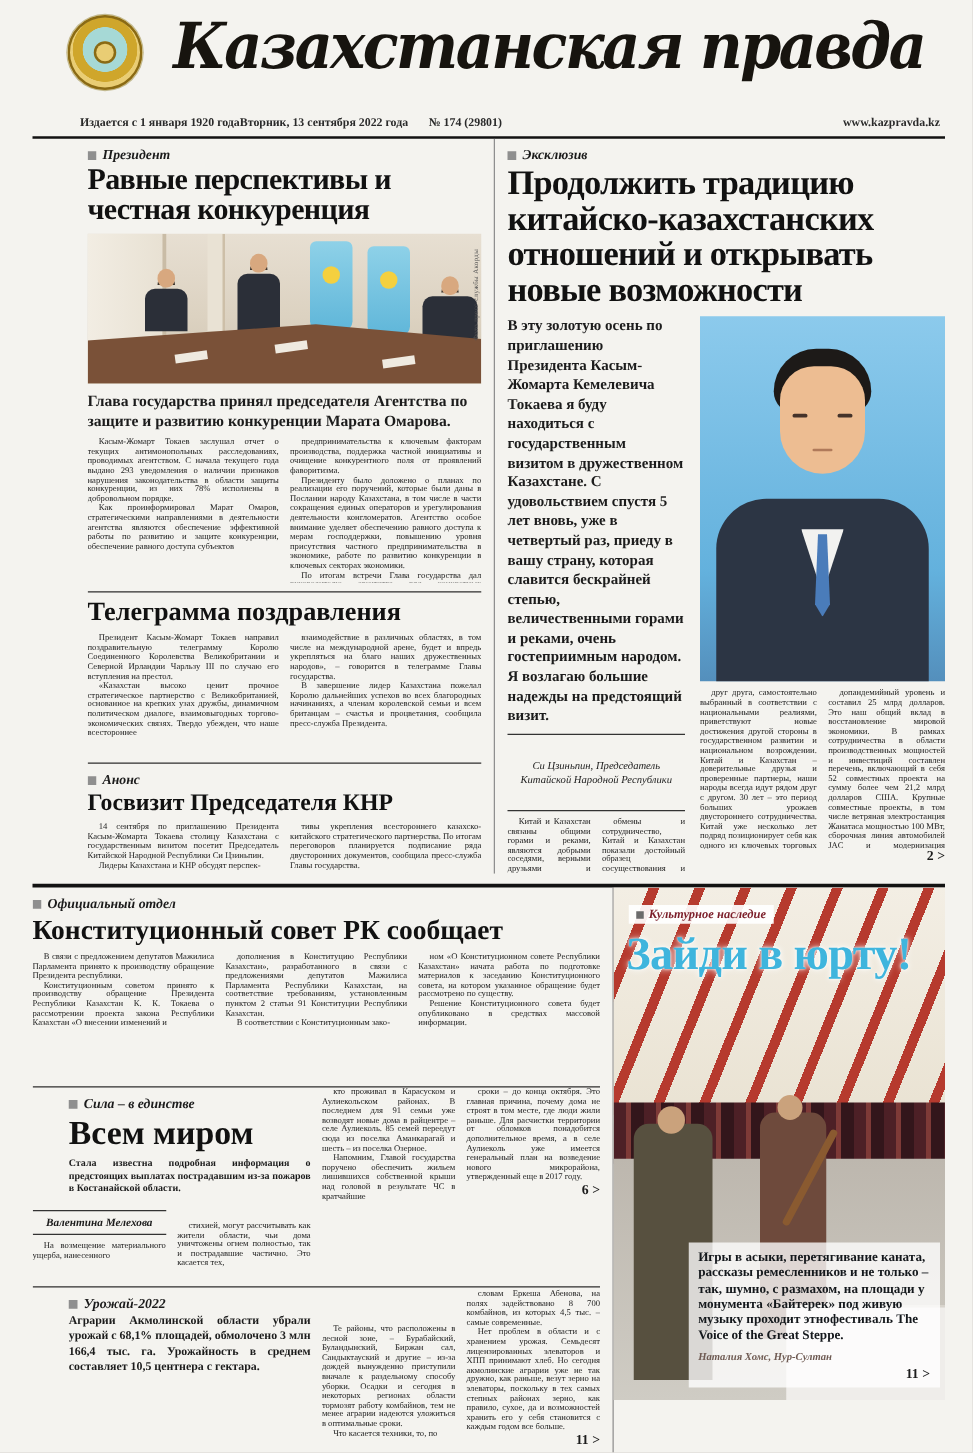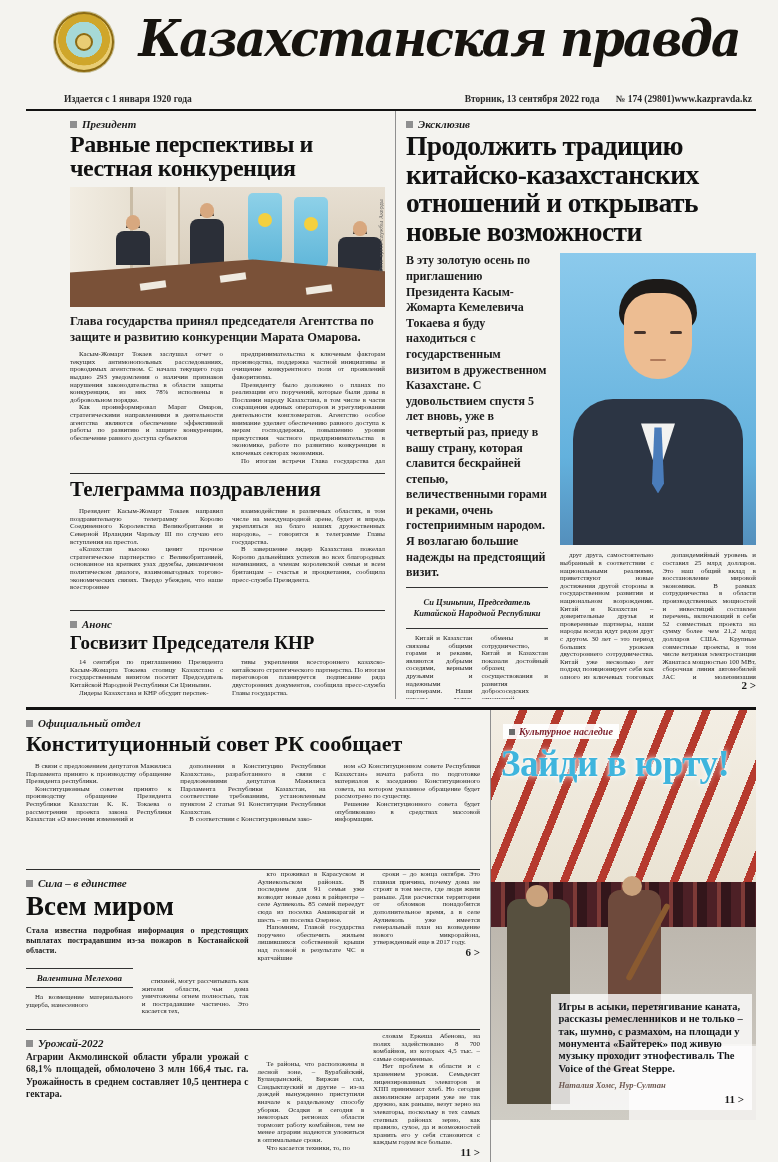--- a/index.html
+++ b/index.html
@@ -11,21 +11,21 @@
   .emblem{position:absolute;left:28px;top:6px;width:60px;height:60px;border-radius:50%;
           background:radial-gradient(circle at 50% 46%,#e9cd74 0 14%,#a6d9d6 15% 40%,#cfa62b 41% 58%,#e9cd74 59% 72%,#b78c1e 73% 100%);
           box-shadow:inset 0 0 0 2px #8a6a14, 0 0 0 1px #c2b98f;}
   .emblem:after{content:"";position:absolute;left:50%;top:50%;width:14px;height:14px;margin:-7px 0 0 -7px;
           border-radius:50%;background:#e9cd74;box-shadow:0 0 0 2px #8a6a14;}
   .nameplate{position:absolute;left:96px;right:0;top:2px;text-align:center;
           font-family:"DejaVu Serif",serif;font-style:italic;font-weight:bold;
           font-size:47px;letter-spacing:-2px;color:#17140f;transform:scaleY(1.08);transform-origin:top;}
   .dateline{display:flex;align-items:flex-end;height:16px;margin-top:2px;font-size:9.5px;font-weight:bold;color:#2a2a2a;}
   .dl-founded{margin-left:38px;}
-  .dl-center{flex:1;text-align:right;}
+  .dl-center{flex:1;text-align:left;}
   .dl-issue{margin-left:14px;}
   .dl-site{margin-right:4px;}
   .topline{border-top:2.5px solid #121212;margin-top:5px;}
   
   .kicker{display:flex;align-items:center;gap:5px;margin:7px 0 2px 0;}
   .kicker .sq{width:7px;height:7px;background:#8f8f8f;flex:0 0 auto;}
   .kicker .kt{font-style:italic;font-weight:bold;font-size:11px;color:#1b1b1b;}
   h1,h2,h3{margin:0;font-weight:bold;color:#111;font-family:"Liberation Serif",serif;}
   .body-text{font-size:6.9px;line-height:1.1;text-align:justify;color:#222;}
   .body-text p{margin:0;text-indent:9px;}
@@ -56,39 +56,39 @@
   .mp-credit{position:absolute;right:1px;top:12px;writing-mode:vertical-rl;transform:rotate(180deg);
              font-size:5.5px;color:#555;letter-spacing:0.3px;}
   .lede-pres{font-size:12.5px;font-weight:bold;line-height:1.25;margin:7px 0 5px;}
   .h-telegram{font-size:21px;margin:3px 0 5px;}
   .h-anons{font-size:19px;margin:1px 0 4px;}
   
   .h-exclusive{font-size:27.5px;line-height:1.04;letter-spacing:-0.6px;margin:2px 0 7px;}
   .excl-grid{display:grid;grid-template-columns:1fr 196px;gap:0 12px;}
   .excl-lede{font-size:12px;font-weight:bold;line-height:1.3;}
   .quote-byline{border-top:1px solid #333;border-bottom:1px solid #333;text-align:center;
-             font-style:italic;font-weight:bold;font-size:8.5px;padding:9px 2px;margin:6px 0 5px;line-height:1.3;}
+             font-style:italic;font-weight:normal;font-size:8.5px;padding:19px 2px;margin:6px 0 5px;line-height:1.3;}
   .excl-body-left{height:292px;}
   .excl-body-right{height:128px;margin-top:6px;}
   .xi-photo{position:relative;width:100%;height:292px;overflow:hidden;background:linear-gradient(180deg,#8ccaec 0%,#63b1dd 70%,#548fbc 100%);}
   .xi-hair{position:absolute;left:50%;top:26px;width:78px;height:52px;margin-left:-39px;border-radius:38px 38px 20px 20px;background:#1d1a18;}
   .xi-face{position:absolute;left:50%;top:40px;width:68px;height:86px;margin-left:-34px;border-radius:32px 32px 40px 40px;background:#edbd92;}
   .xi-eye{position:absolute;top:38px;width:12px;height:2.5px;background:#45332a;border-radius:2px;}
   .xi-mouth{position:absolute;left:50%;top:66px;width:16px;height:2px;margin-left:-8px;background:#b07a5a;border-radius:2px;}
   .xi-suit{position:absolute;left:50%;bottom:-4px;width:170px;height:150px;margin-left:-85px;border-radius:40px 40px 0 0;background:#2c3544;}
   .xi-shirt{position:absolute;left:50%;bottom:70px;width:34px;height:52px;margin-left:-17px;background:#f2f2f0;clip-path:polygon(0 0,100% 0,50% 100%);}
   .xi-tie{position:absolute;left:50%;bottom:52px;width:12px;height:66px;margin-left:-6px;background:#4a7cba;clip-path:polygon(20% 0,80% 0,100% 85%,50% 100%,0 85%);}
   
   .bigrule{border-top:3px solid #121212;margin:8px 0 0;}
   .bottom-region{display:grid;grid-template-columns:1fr 265px;height:572px;overflow:hidden;}
   .bottom-left{border-right:1px solid #8f8f8f;padding-right:10px;overflow:hidden;}
   .h-constitution{font-size:22px;margin:0 0 5px;}
   .const-body{height:100px;}
   .split-article{display:grid;grid-template-columns:repeat(4,1fr);grid-template-areas:"h h c3 c4" "b1 b2 c3 c4";gap:0 9px;overflow:hidden;}
-  .sa-head{grid-area:h;}
+  .sa-head{grid-area:h;margin-left:29px;}
   .sa-b1{grid-area:b1;} .sa-b2{grid-area:b2;} .sa-c3{grid-area:c3;} .sa-c4{grid-area:c4;}
   .h-vsem{font-size:27px;margin:2px 0 4px;}
   .lede-vsem{font-size:8px;font-weight:bold;line-height:1.25;text-align:justify;}
   .h-harvest{font-size:25px;letter-spacing:-0.5px;margin:2px 0 4px;}
   .lede-harvest{font-size:9.5px;font-weight:bold;line-height:1.3;text-align:justify;}
   .vsem-wrap{height:152px;} .harvest-wrap{height:168px;}
   
   .yurt{position:relative;width:100%;height:410px;overflow:hidden;background:#efe9dd;}
   .yurt-stripes{position:absolute;inset:0;height:46%;
       background:repeating-linear-gradient(112deg,rgba(0,0,0,0) 0 26px,#b63a2e 26px 34px),

